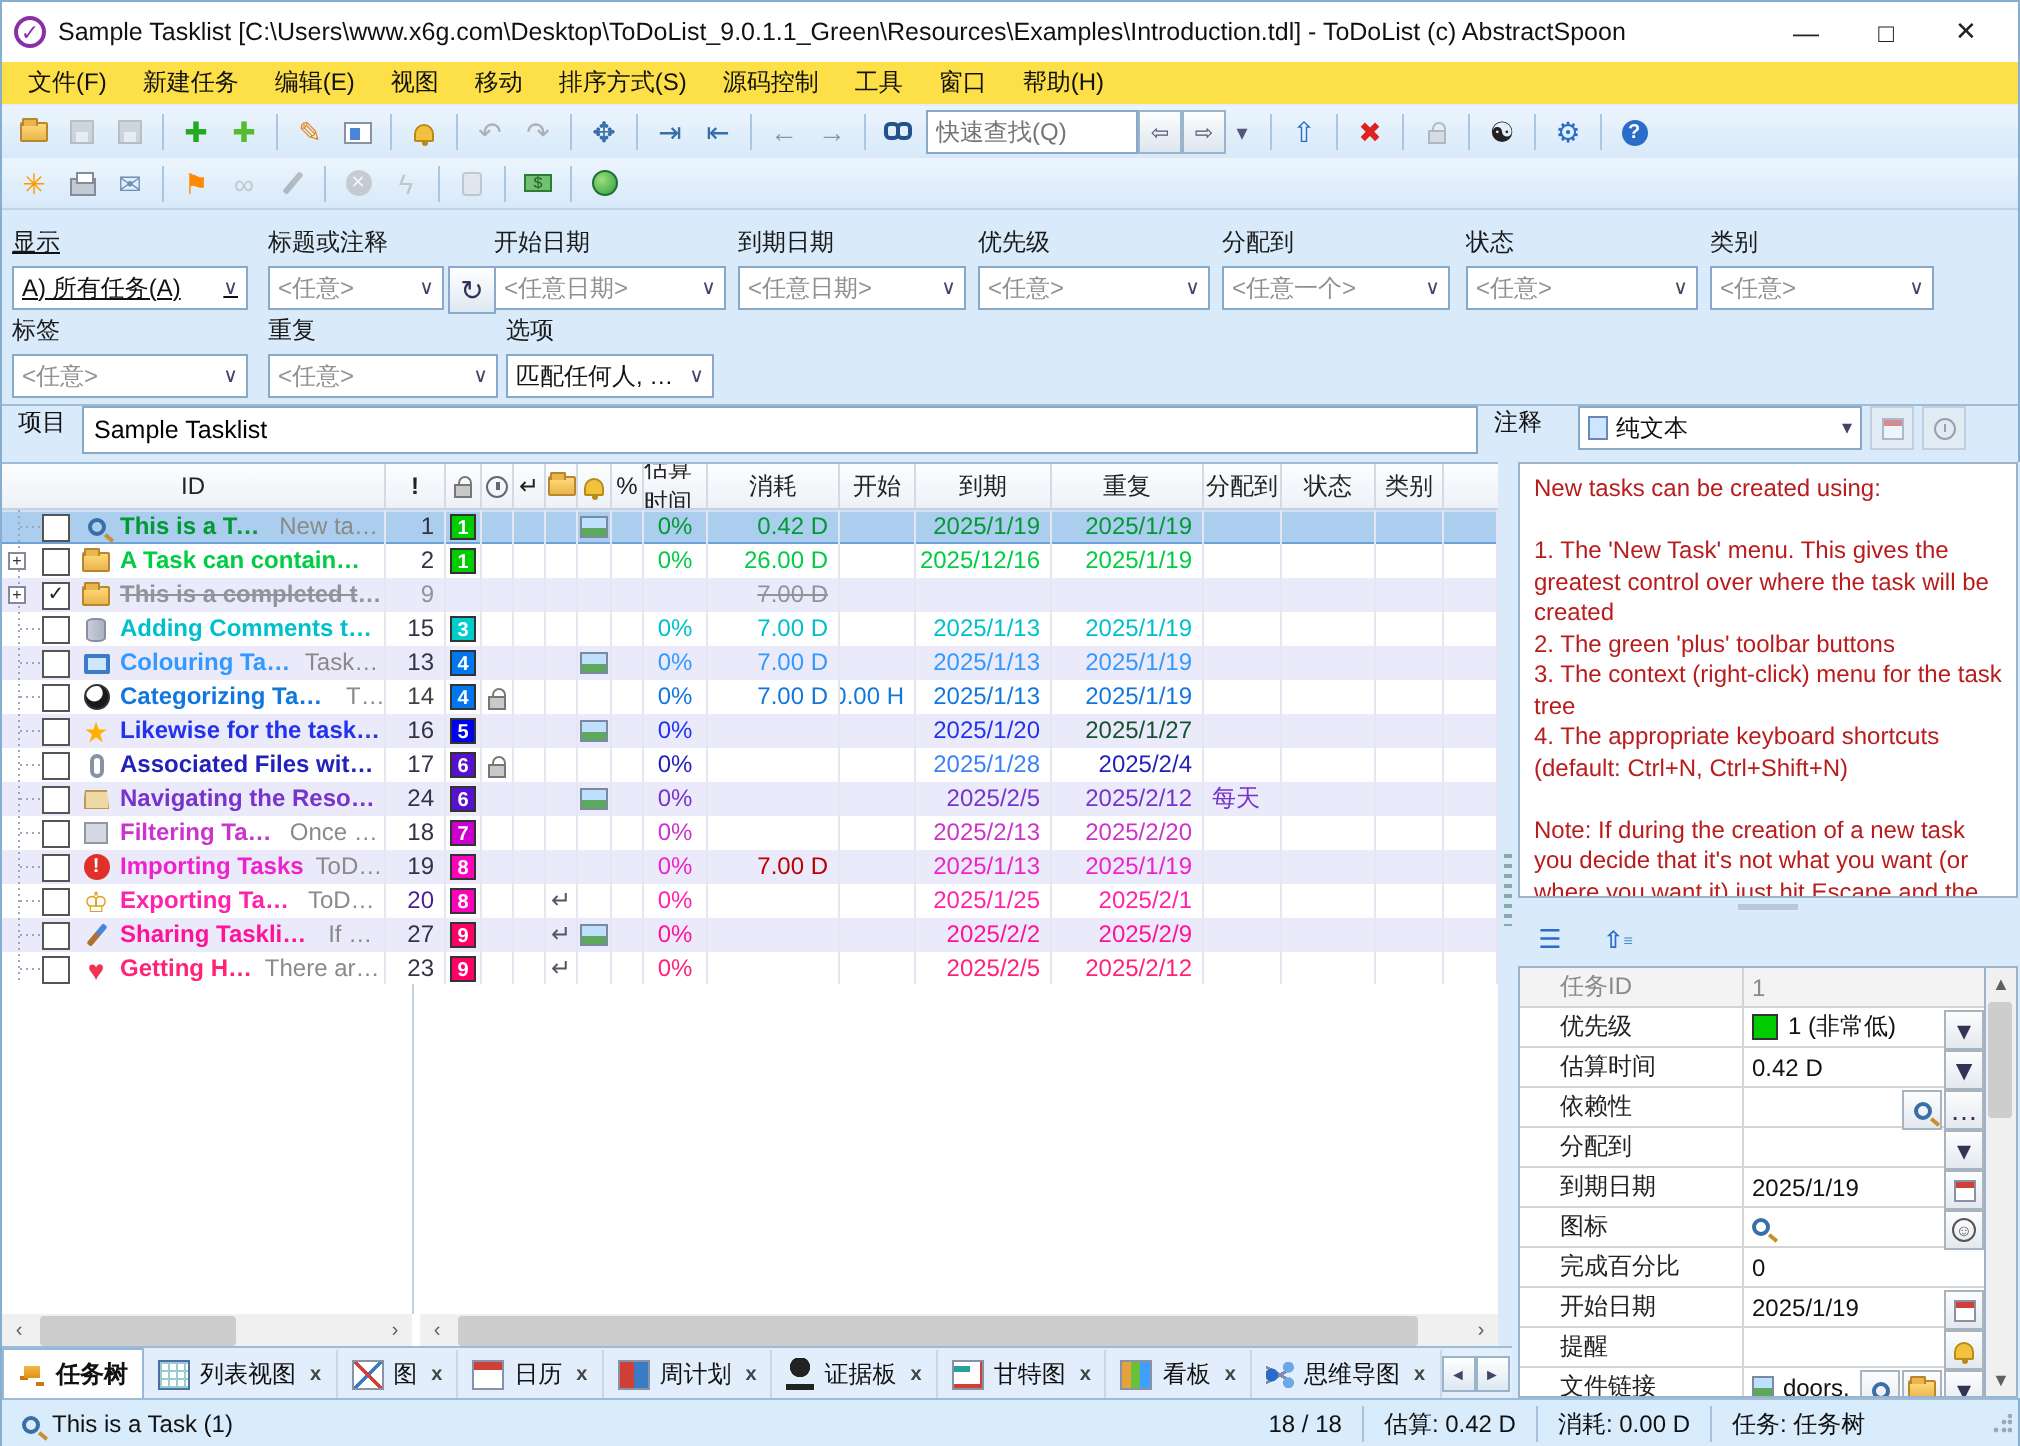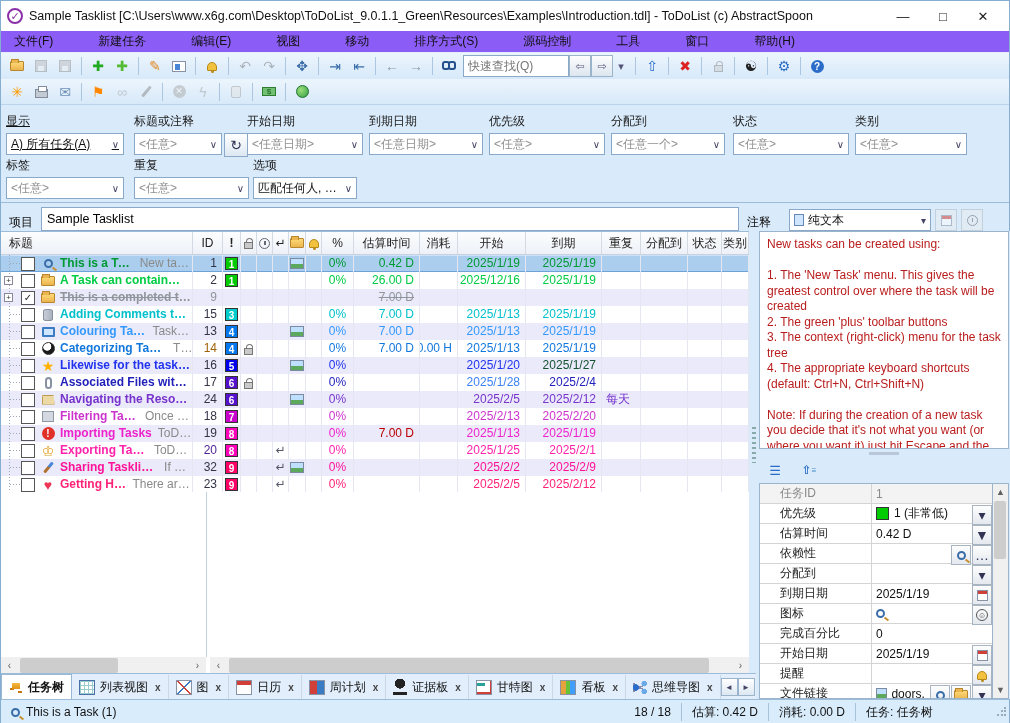--- a/index.html
+++ b/index.html
@@ -4,21 +4,21 @@
 <style>
   html,body{margin:0;padding:0;background:#c8dcee;}
   body{width:1010px;height:723px;overflow:hidden;font-family:"Liberation Sans","DejaVu Sans",sans-serif;font-size:12px;color:#111;}
   #app{position:relative;width:1010px;height:723px;background:#d9eafa;border:1px solid #86aed0;box-sizing:border-box;}
   
   .titlebar{position:absolute;left:0;top:0;width:100%;height:30px;background:#ffffff;display:flex;align-items:center;padding:0 6px;box-sizing:border-box;}
   .app-icon{width:16px;height:16px;border-radius:50%;border:2px solid #8a2fa8;color:#8a2fa8;font-weight:bold;font-size:11px;display:flex;align-items:center;justify-content:center;box-sizing:border-box;margin-right:6px;}
   .title-text{flex:1;font-size:12.5px;white-space:nowrap;overflow:hidden;}
   .win-btn{width:40px;text-align:center;font-size:13px;color:#222;cursor:default;}
   
-  .menubar{position:absolute;left:0;top:30px;width:100%;height:22px;background:#8b5cf6;display:flex;align-items:center;padding-left:4px;box-sizing:border-box;border-bottom:1px solid #e4eef8;gap:27px;}
+  .menubar{position:absolute;left:0;top:30px;width:100%;height:22px;background:#fde047;display:flex;align-items:center;padding-left:4px;box-sizing:border-box;border-bottom:1px solid #e4eef8;}
   .menu-item{padding:2px 9px;white-space:nowrap;}
   
   .toolbar{position:absolute;left:0;width:100%;height:26px;background:linear-gradient(#ecf5fd,#d7e9f9);display:flex;align-items:center;padding-left:4px;box-sizing:border-box;}
   .tb1{top:52px;} .tb2{top:78px;border-bottom:1px solid #bcd4ea;}
   .tbtn{width:22px;height:22px;display:inline-flex;align-items:center;justify-content:center;margin:0 1px;border-radius:2px;}
   .tbtn.dis{opacity:.45;filter:grayscale(1);}
   .tsep{width:1px;height:18px;background:#aac6e0;margin:0 4px;}
   .gly{font-size:14px;line-height:1;}
   
   .qf{display:inline-flex;align-items:center;margin:0 2px;}
@@ -28,21 +28,21 @@
   
   .filters{position:absolute;left:0;top:104px;width:100%;height:98px;background:#d9eafa;border-bottom:1px solid #9dbcd8;box-sizing:border-box;}
   .fitem{position:absolute;}
   .fitem .flabel{display:block;margin-bottom:3px;color:#1a1a1a;}
   .combo{height:22px;background:#fff;border:1px solid #8aa8c8;display:flex;align-items:center;padding:0 4px;box-sizing:border-box;}
   .combo .cval{flex:1;white-space:nowrap;overflow:hidden;}
   .combo .muted{color:#909090;}
   .chev{color:#446;font-size:10px;margin-left:4px;}
   .fbtn{width:22px;height:22px;border:1px solid #8aa8c8;background:linear-gradient(#fff,#dde8f2);display:inline-flex;align-items:center;justify-content:center;margin-left:2px;color:#335;}
   
-  .projectrow{position:absolute;left:0;top:202px;width:100%;height:28px;display:flex;align-items:flex-end;background:#d9eafa;}
+  .projectrow{position:absolute;left:0;top:202px;width:100%;height:28px;display:flex;align-items:flex-start;background:#d9eafa;}
   .projectrow .lbl{margin:0 8px;}
   .project-input{width:686px;height:20px;border:1px solid #8aa8c8;font-size:12.5px;padding:1px 5px;font-family:inherit;}
   .comments-format{width:142px;margin-left:10px;}
   .mini-btn{width:20px;height:20px;border:1px solid #b0bcc8;background:#e8ecf0;display:inline-flex;align-items:center;justify-content:center;margin-left:4px;opacity:.55;}
   
   .taskarea{position:absolute;left:0;top:230px;width:748px;height:442px;background:#fff;border-top:1px solid #9dbcd8;box-sizing:border-box;}
   .trow{display:grid;grid-template-columns:192px 30px 18px 16px 16px 16px 17px 16px 32px 66px 38px 68px 76px 39px 47px 34px 27px;}
   .thead{height:22px;background:linear-gradient(#fcfdfe,#edf1f7);border-bottom:1px solid #c8d2de;}
   .thead .hc{border-right:1px solid #d4dae4;display:flex;align-items:center;justify-content:center;height:22px;box-sizing:border-box;color:#222;overflow:hidden;}
   .thead .hc.first{justify-content:flex-start;padding-left:8px;}
@@ -425,21 +425,20 @@
     <span class="mini-btn">
         <span class="shp s-calendar"></span>
       </span>
     <span class="mini-btn">
         <span class="shp s-clock"></span>
       </span>
   </div>
 
   <div class="taskarea">
     <div class="trow thead" id="thead">
-        <span class="hc first">标题</span>
         <span class="hc">ID</span>
         <span class="hc" style="font-weight: bold;">!</span>
         <span class="hc">
           <span class="shp s-lock"></span>
         </span>
         <span class="hc">
           <span class="shp s-clock"></span>
         </span>
         <span class="hc">↵</span>
         <span class="hc">
@@ -607,21 +606,21 @@
         <div class="trow r">
           <span class="c titlecell">
             <span class="conn"></span>
             <span class="cb"></span>
             <span class="ticon">
               <span class="shp s-soccer"></span>
             </span>
             <span class="ttl" style="color: rgb(17, 119, 221);">Categorizing Tasks</span>
             <span class="sub">T…</span>
           </span>
-          <span class="c num" style="color: #a16207;">14</span>
+          <span class="c num" style="color: #404040;">14</span>
           <span class="c ctr">
             <span class="pri" style="background: rgb(0, 119, 238);">4</span>
           </span>
           <span class="c ctr">
             <span class="shp s-lock"></span>
           </span>
           <span class="c ctr"></span>
           <span class="c ctr"></span>
           <span class="c ctr"></span>
           <span class="c ctr"></span>
@@ -815,21 +814,21 @@
         <div class="trow r alt">
           <span class="c titlecell">
             <span class="conn"></span>
             <span class="cb"></span>
             <span class="ticon">
               <span class="shp s-brush"></span>
             </span>
             <span class="ttl" style="color: rgb(255, 17, 153);">Sharing Tasklists</span>
             <span class="sub">If y…</span>
           </span>
-          <span class="c num" style="color: rgb(51, 51, 68);">32</span>
+          <span class="c num" style="color: rgb(51, 51, 68);">27</span>
           <span class="c ctr">
             <span class="pri" style="background: rgb(255, 0, 102);">9</span>
           </span>
           <span class="c ctr"></span>
           <span class="c ctr"></span>
           <span class="c ctr" style="color: rgb(85, 85, 102); justify-content: center;">↵</span>
           <span class="c ctr">
             <span class="shp s-image"></span>
           </span>
           <span class="c ctr"></span>

